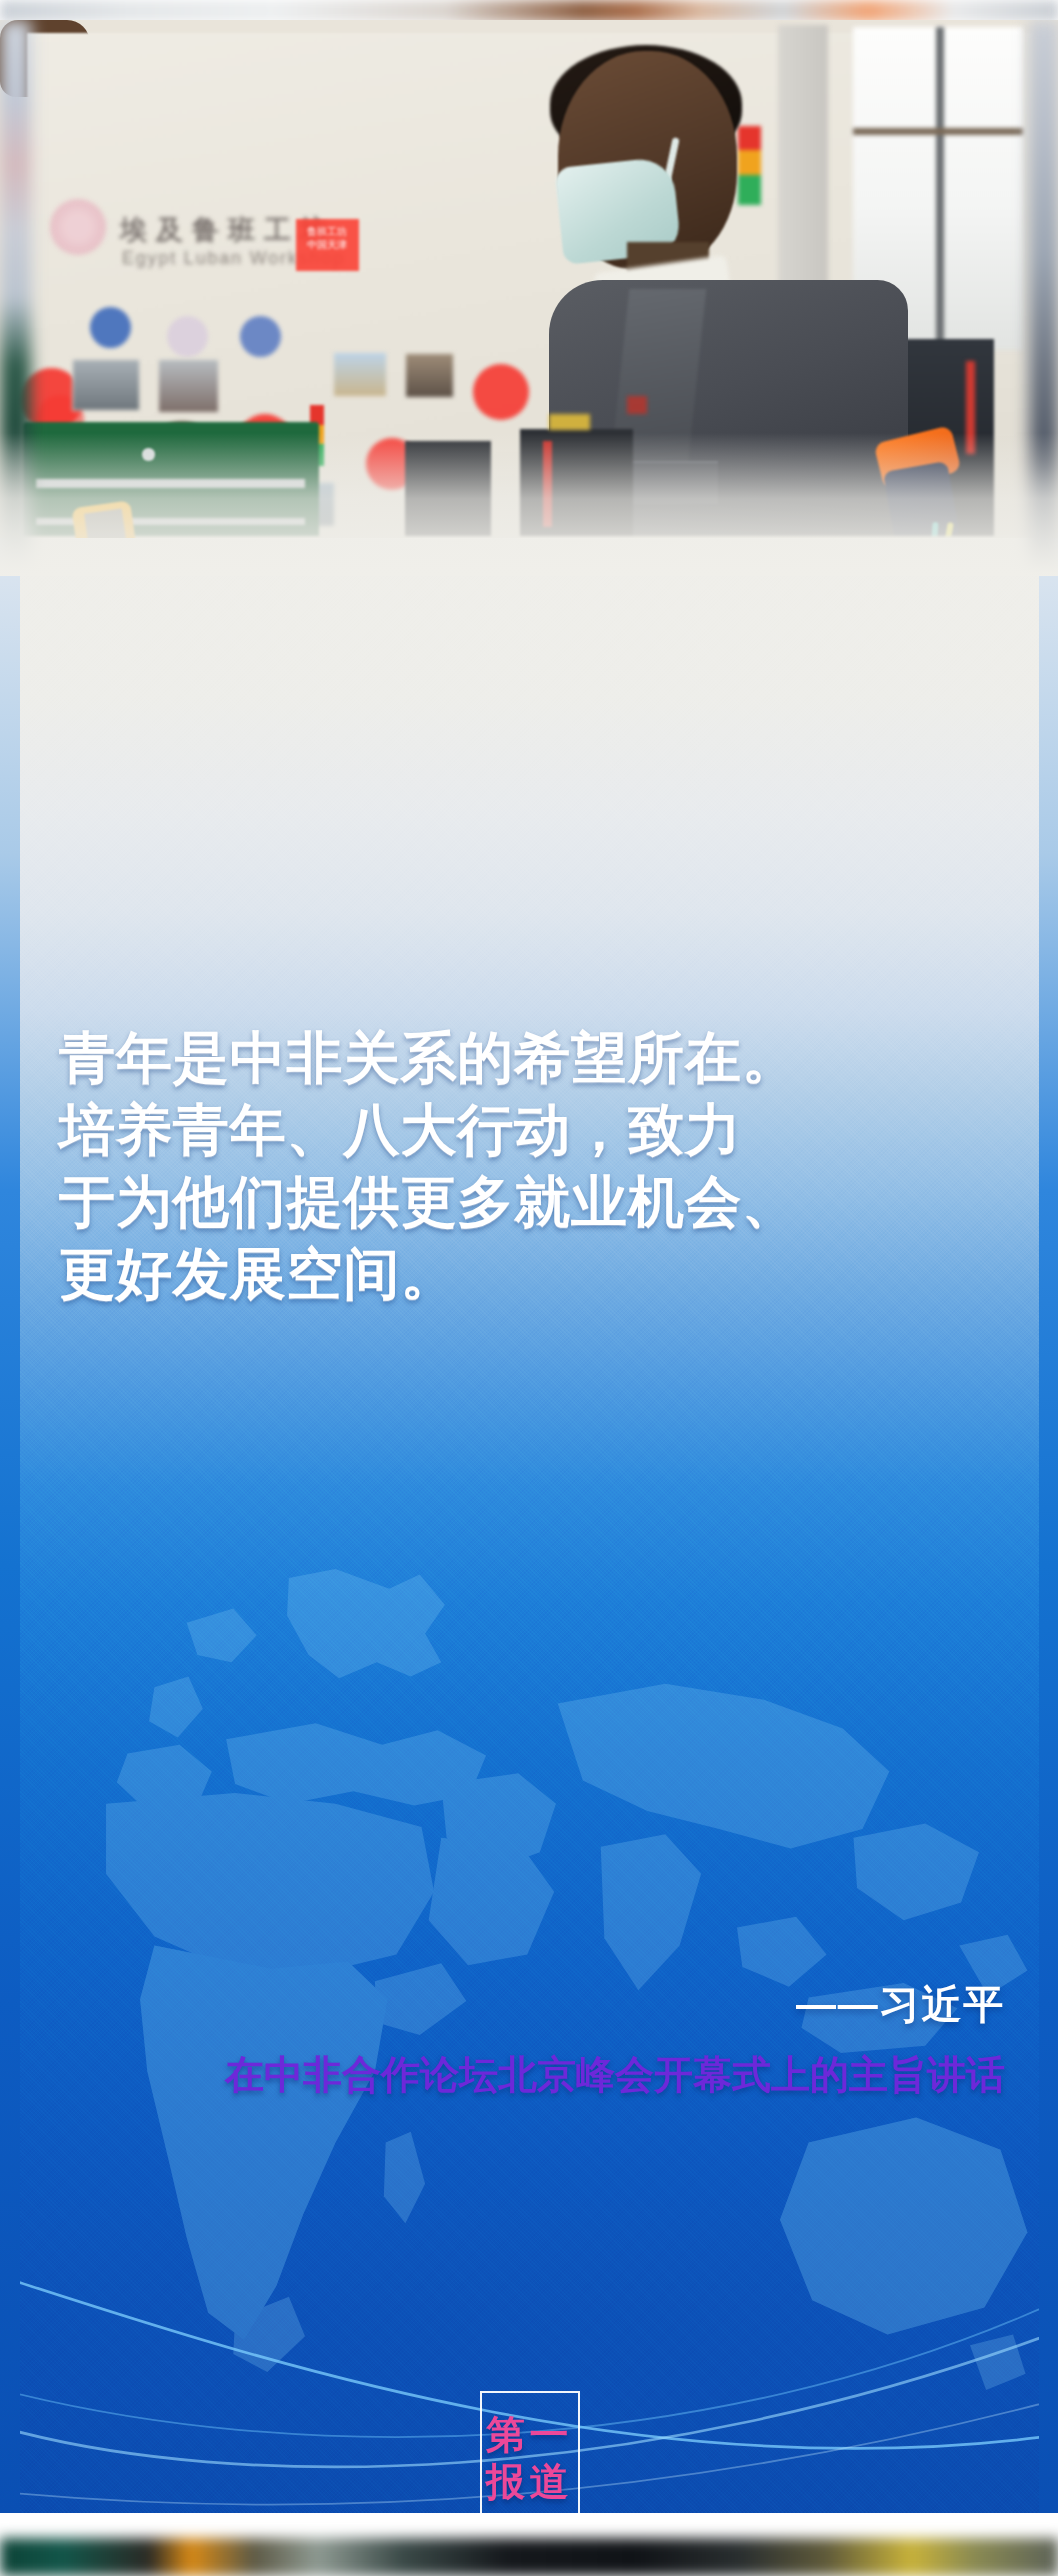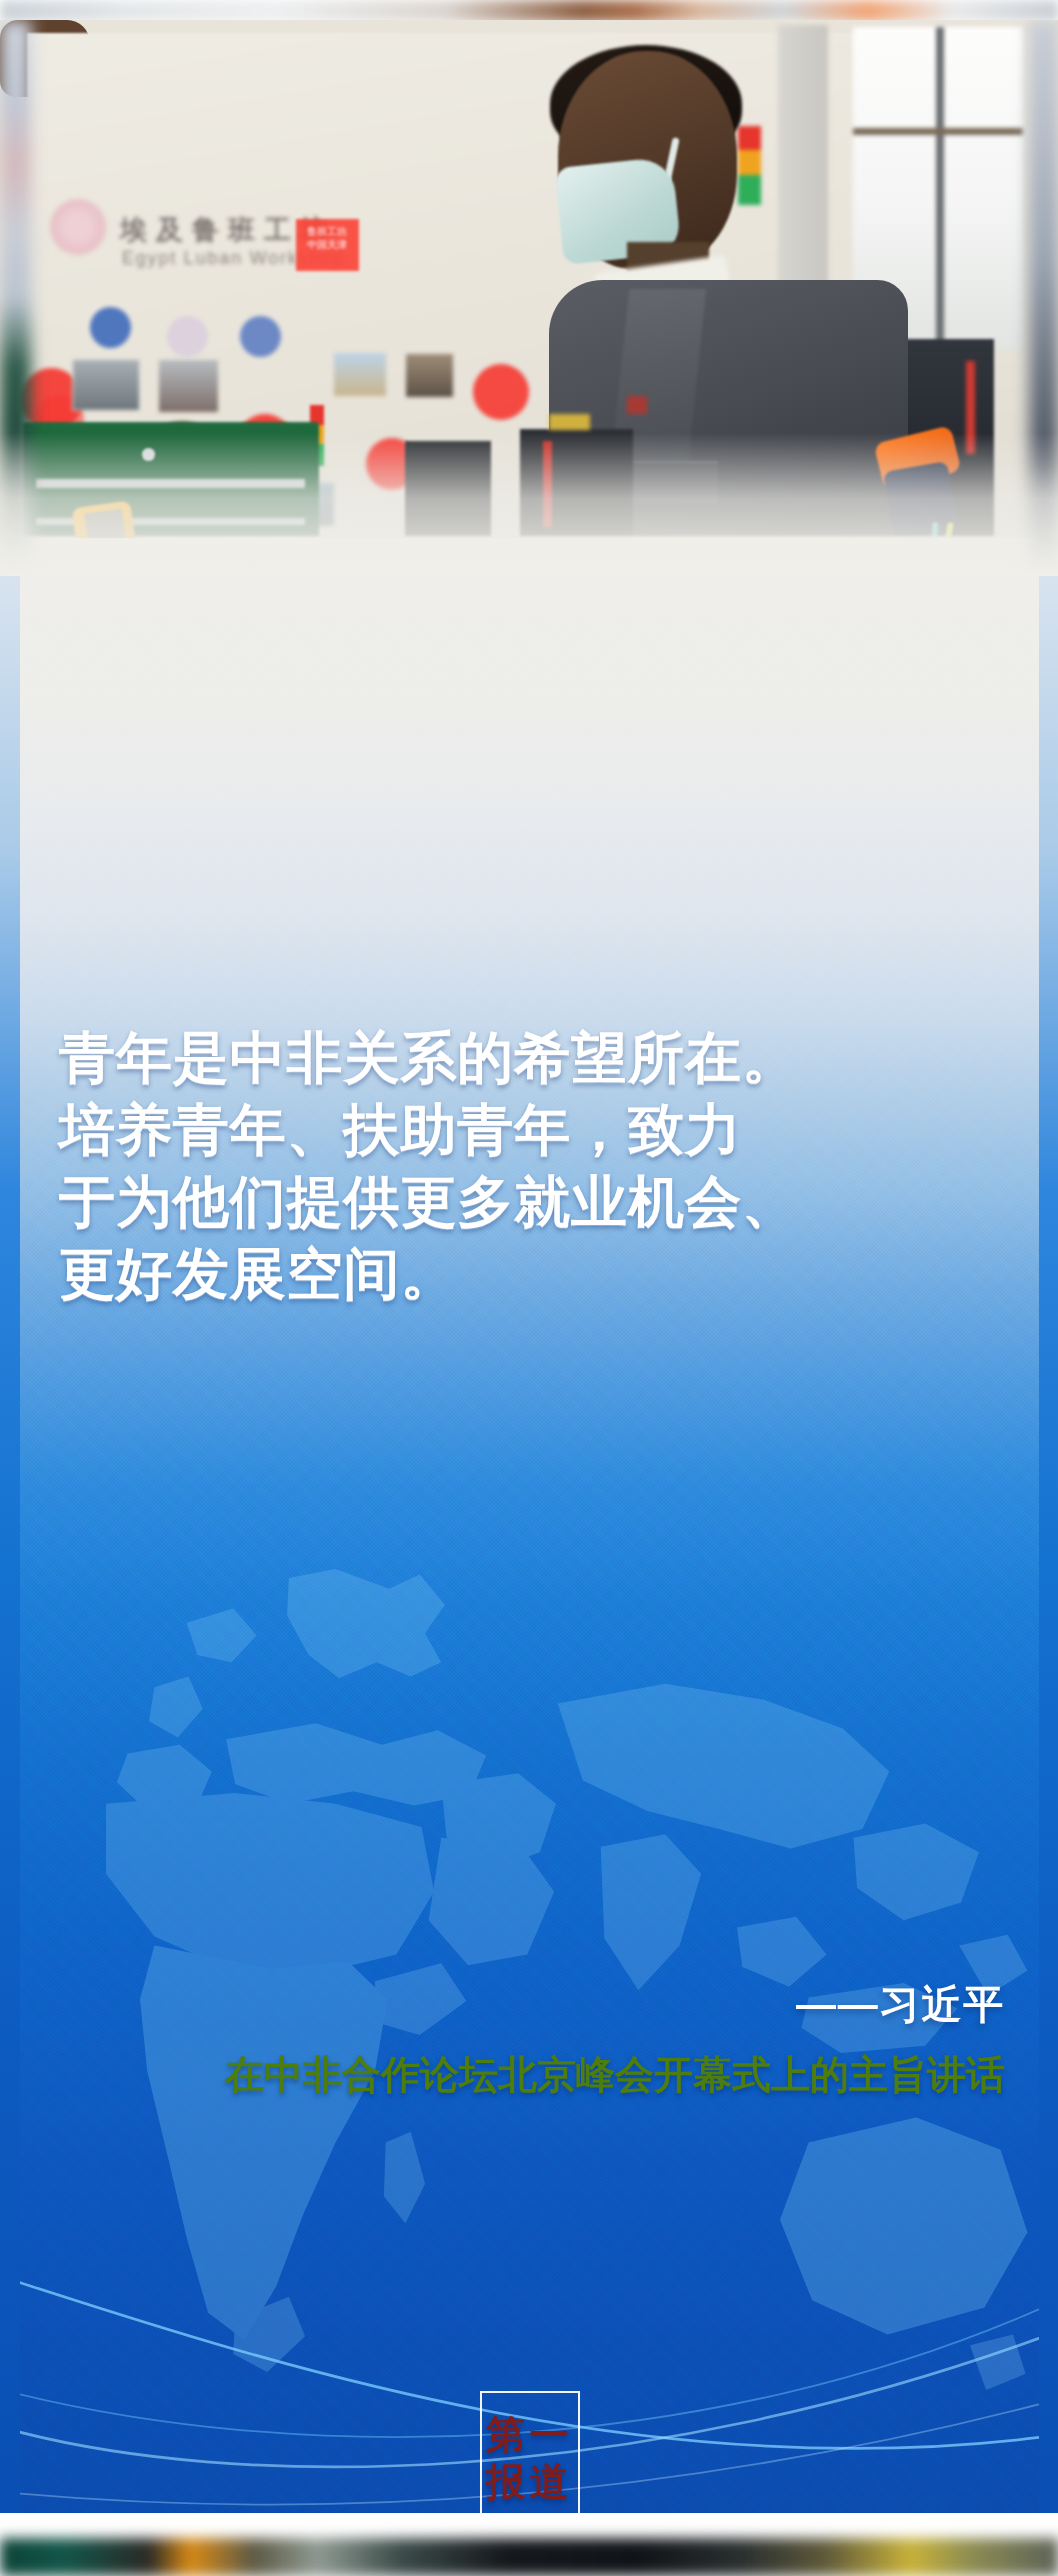--- a/index.html
+++ b/index.html
@@ -226,29 +226,29 @@
     text-shadow:0 2.7px 5.4px rgba(10,50,120,.40), 0 0.9px 0 rgba(255,255,255,.55);
   }
 
   
   .attrib{position:absolute;left:0;top:1961px;width:1059px;z-index:5;
     padding:0 54px;box-sizing:border-box;text-align:right;}
   .attr-name{color:#fff;font-size:40px;font-weight:bold;line-height:86px;letter-spacing:1.8px;
     text-shadow:0 2.7px 6.3px rgba(6,40,110,.45);}
   .attr-date{color:#fff;font-size:39px;font-weight:bold;line-height:56px;letter-spacing:0.9px;
     text-shadow:0 2.7px 5.4px rgba(6,40,110,.45);}
-  .attr-occasion{color:#4d7c0f;font-size:39px;font-weight:bold;line-height:56px;letter-spacing:0;
+  .attr-occasion{color:#6d28d9;font-size:39px;font-weight:bold;line-height:56px;letter-spacing:0;
     text-shadow:0 2.7px 5.4px rgba(6,40,110,.45);white-space:nowrap;}
 
   
   .badge{position:absolute;left:50%;transform:translateX(-50%);top:2391px;z-index:6;
     width:100px;height:134px;border:2.7px solid rgba(255,255,255,.95);
     box-sizing:border-box;display:flex;flex-direction:column;
     align-items:center;justify-content:center;gap:1.8px;}
-  .badge span{color:#7f1d1d;font-size:39px;font-weight:bold;line-height:45px;letter-spacing:4.5px;
+  .badge span{color:#ec4899;font-size:39px;font-weight:bold;line-height:45px;letter-spacing:4.5px;
     font-family:"Liberation Serif","DejaVu Serif",serif;
     text-shadow:0 2.7px 5.4px rgba(4,34,100,.5);}
 
   
   .white-gap{position:absolute;left:0;top:2515px;width:1059px;height:23px;background:#ffffff;z-index:7;}
   .next-sliver{position:absolute;left:0;top:2538px;width:1059px;height:38px;z-index:7;
     background:linear-gradient(90deg,
       #0c4236 0%, #13564a 6%, #2a2a26 14%, #d88a16 18%,
       #5d5a46 24%, #8e9a92 30%, #3b4a48 38%, #15181c 48%,
       #101317 60%, #2a2f30 70%, #5f5a3a 78%, #c8b23a 86%,
@@ -398,21 +398,21 @@
       <path d="M-20 186 C 300 268, 760 268, 1160 86" fill="none" stroke="#6ec6fb" stroke-width="2" opacity=".45"></path>
       <path d="M-20 300 C 300 330, 700 318, 1160 196" fill="none" stroke="#bfe8ff" stroke-width="2" opacity=".35"></path>
     </svg>
   </div>
 
   <div class="edge-l"></div>
   <div class="edge-r"></div>
 
   <div class="quote">
     <div class="qline">青年是中非关系的希望所在。</div>
-    <div class="qline">培养青年、扶助青年，致力</div>
+    <div class="qline">培养青年、八大行动，致力</div>
     <div class="qline">于为他们提供更多就业机会、</div>
     <div class="qline">更好发展空间。</div>
   </div>
 
   <div class="attrib">
     <div class="attr-name">——习近平</div>
     <div class="attr-occasion">在中非合作论坛北京峰会开幕式上的主旨讲话</div>
   </div>
 
   <div class="badge">

